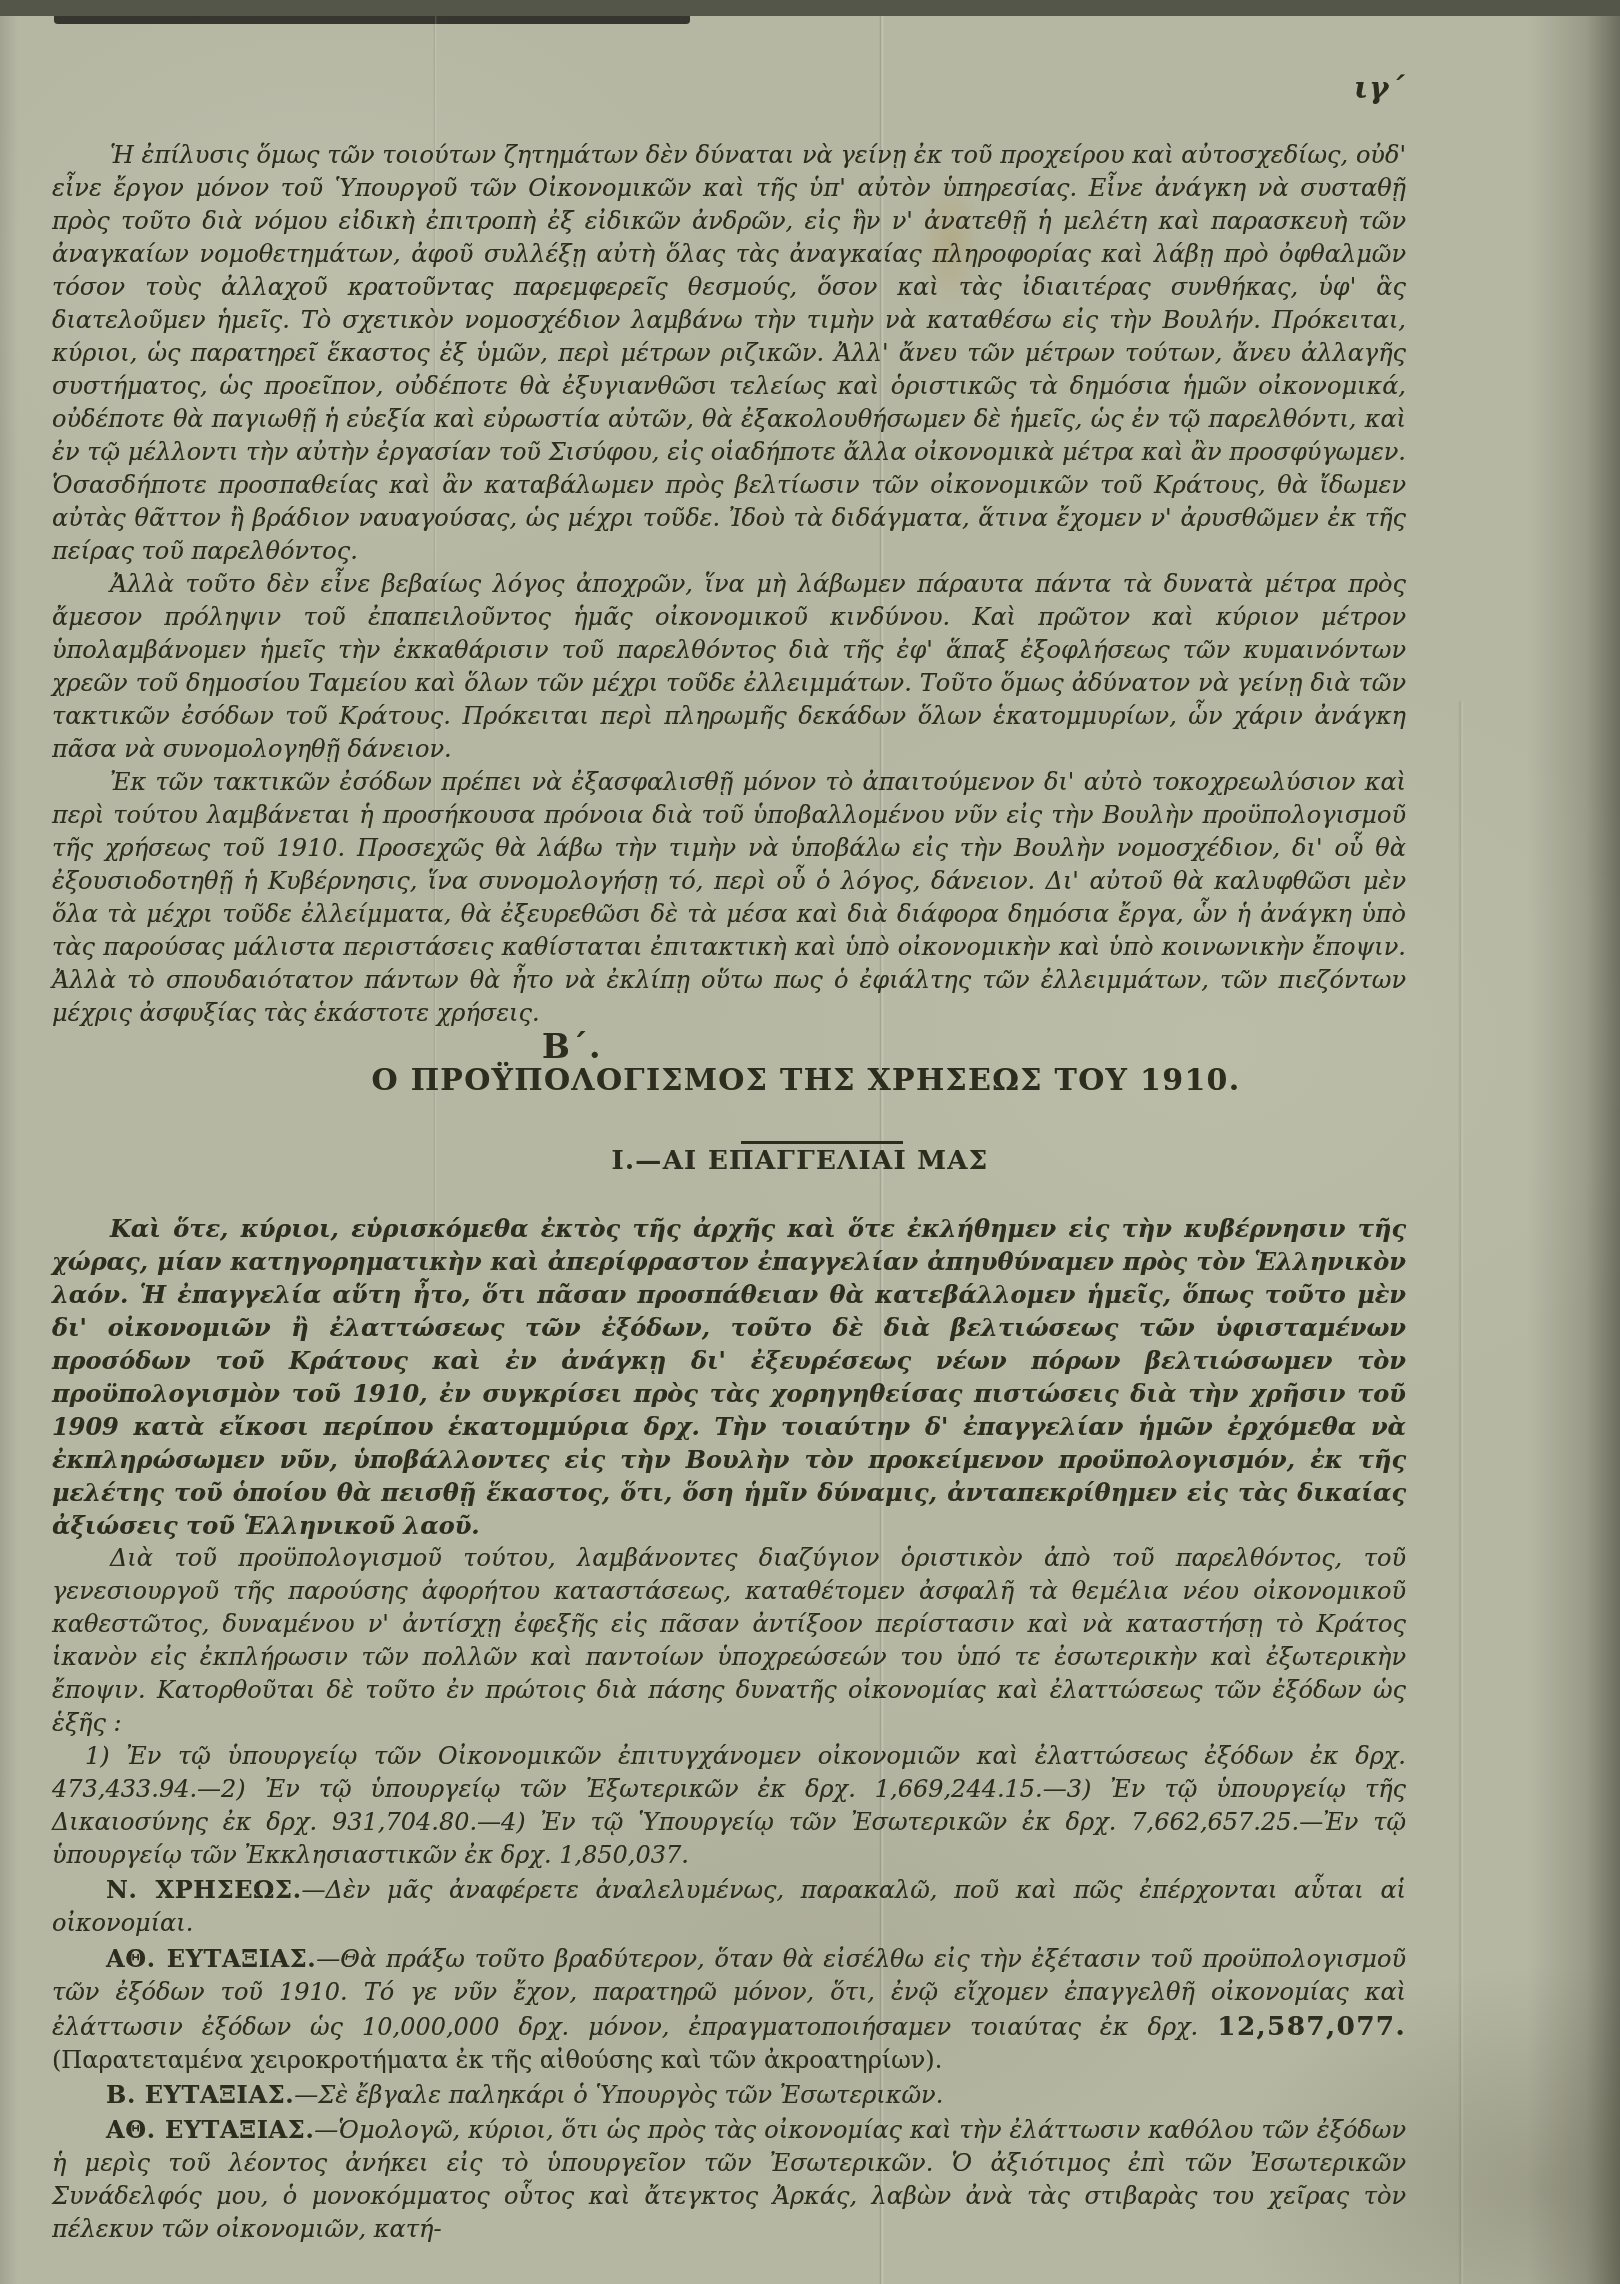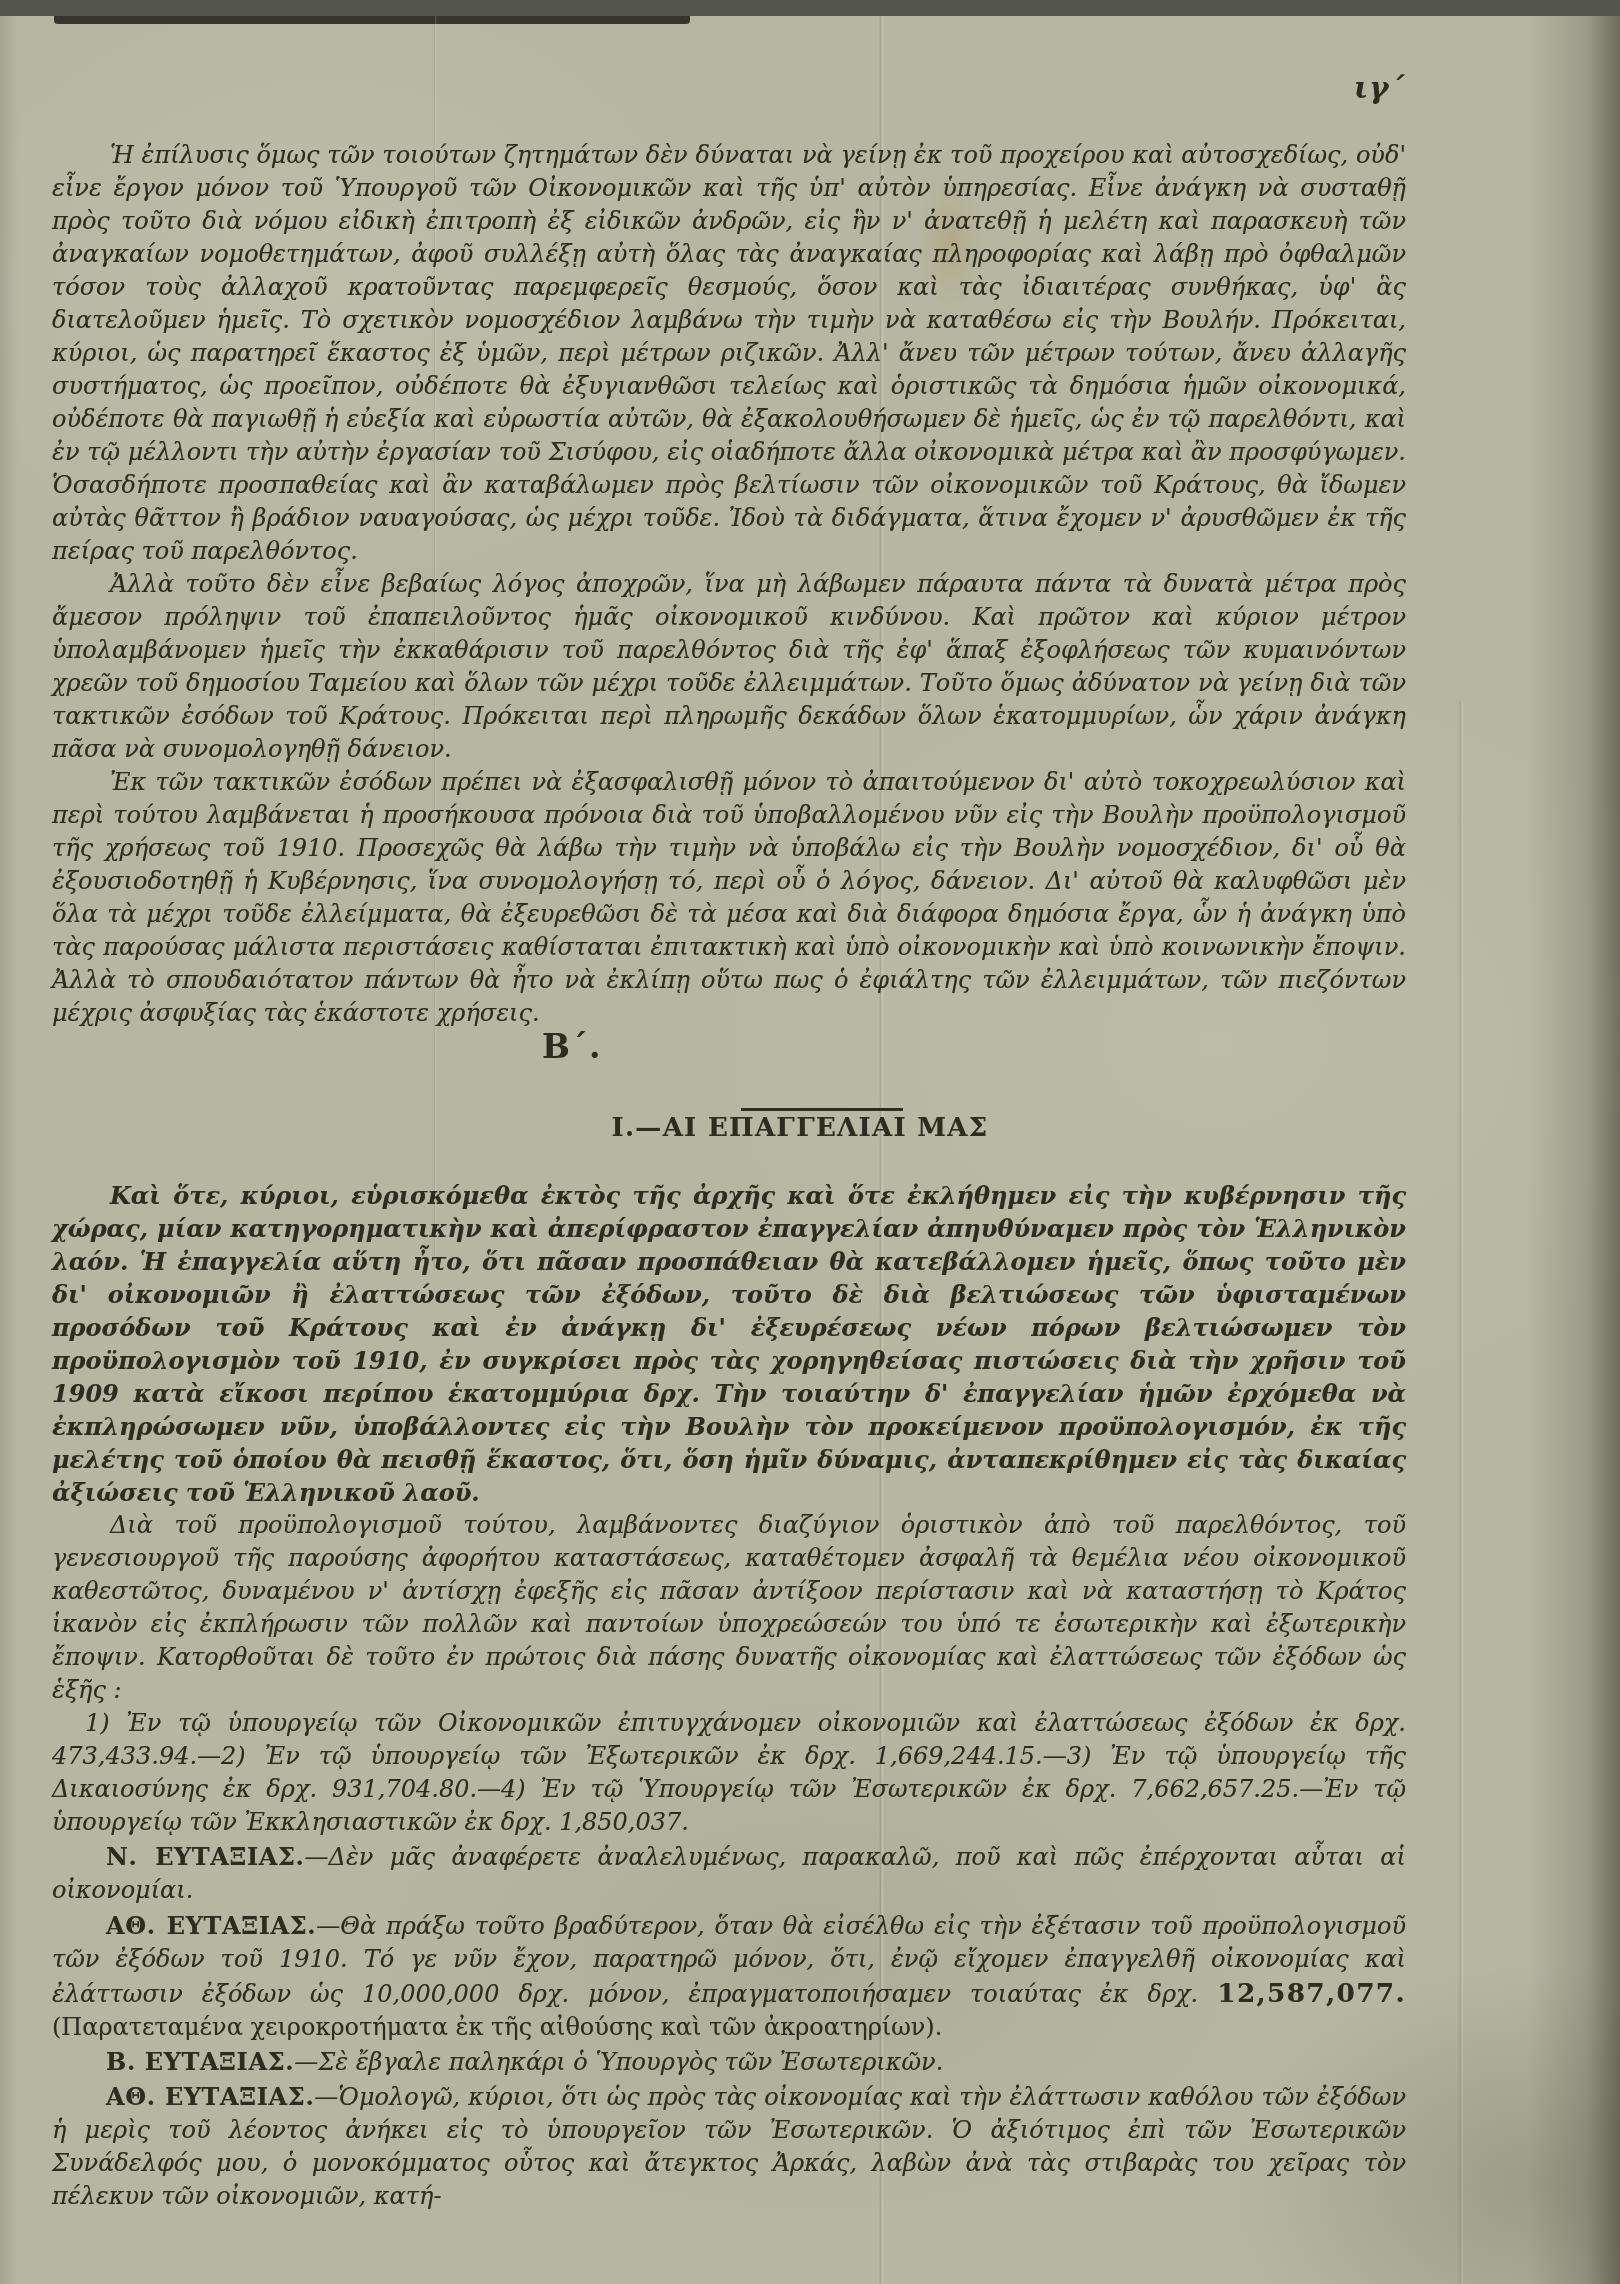--- a/index.html
+++ b/index.html
@@ -87,29 +87,30 @@
   <div class="pagenum">ιγ΄</div>
 
   <div class="textblock">
 
     <p class="body-par">Ἡ ἐπίλυσις ὅμως τῶν τοιούτων ζητημάτων δὲν δύναται νὰ γείνῃ ἐκ τοῦ προχείρου καὶ αὐτοσχεδίως, οὐδ' εἶνε ἔργον μόνον τοῦ Ὑπουργοῦ τῶν Οἰκονομικῶν καὶ τῆς ὑπ' αὐτὸν ὑπηρεσίας. Εἶνε ἀνάγκη νὰ συσταθῇ πρὸς τοῦτο διὰ νόμου εἰδικὴ ἐπιτροπὴ ἐξ εἰδικῶν ἀνδρῶν, εἰς ἣν ν' ἀνατεθῇ ἡ μελέτη καὶ παρασκευὴ τῶν ἀναγκαίων νομοθετημάτων, ἀφοῦ συλλέξῃ αὐτὴ ὅλας τὰς ἀναγκαίας πληροφορίας καὶ λάβῃ πρὸ ὀφθαλμῶν τόσον τοὺς ἀλλαχοῦ κρατοῦντας παρεμφερεῖς θεσμούς, ὅσον καὶ τὰς ἰδιαιτέρας συνθήκας, ὑφ' ἃς διατελοῦμεν ἡμεῖς. Τὸ σχετικὸν νομοσχέδιον λαμβάνω τὴν τιμὴν νὰ καταθέσω εἰς τὴν Βουλήν. Πρόκειται, κύριοι, ὡς παρατηρεῖ ἕκαστος ἐξ ὑμῶν, περὶ μέτρων ριζικῶν. Ἀλλ' ἄνευ τῶν μέτρων τούτων, ἄνευ ἀλλαγῆς συστήματος, ὡς προεῖπον, οὐδέποτε θὰ ἐξυγιανθῶσι τελείως καὶ ὁριστικῶς τὰ δημόσια ἡμῶν οἰκονομικά, οὐδέποτε θὰ παγιωθῇ ἡ εὐεξία καὶ εὐρωστία αὐτῶν, θὰ ἐξακολουθήσωμεν δὲ ἡμεῖς, ὡς ἐν τῷ παρελθόντι, καὶ ἐν τῷ μέλλοντι τὴν αὐτὴν ἐργασίαν τοῦ Σισύφου, εἰς οἱαδήποτε ἄλλα οἰκονομικὰ μέτρα καὶ ἂν προσφύγωμεν. Ὁσασδήποτε προσπαθείας καὶ ἂν καταβάλωμεν πρὸς βελτίωσιν τῶν οἰκονομικῶν τοῦ Κράτους, θὰ ἴδωμεν αὐτὰς θᾶττον ἢ βράδιον ναυαγούσας, ὡς μέχρι τοῦδε. Ἰδοὺ τὰ διδάγματα, ἅτινα ἔχομεν ν' ἀρυσθῶμεν ἐκ τῆς πείρας τοῦ παρελθόντος.</p>
     <p class="body-par">Ἀλλὰ τοῦτο δὲν εἶνε βεβαίως λόγος ἀποχρῶν, ἵνα μὴ λάβωμεν πάραυτα πάντα τὰ δυνατὰ μέτρα πρὸς ἄμεσον πρόληψιν τοῦ ἐπαπειλοῦντος ἡμᾶς οἰκονομικοῦ κινδύνου. Καὶ πρῶτον καὶ κύριον μέτρον ὑπολαμβάνομεν ἡμεῖς τὴν ἐκκαθάρισιν τοῦ παρελθόντος διὰ τῆς ἐφ' ἅπαξ ἐξοφλήσεως τῶν κυμαινόντων χρεῶν τοῦ δημοσίου Ταμείου καὶ ὅλων τῶν μέχρι τοῦδε ἐλλειμμάτων. Τοῦτο ὅμως ἀδύνατον νὰ γείνῃ διὰ τῶν τακτικῶν ἐσόδων τοῦ Κράτους. Πρόκειται περὶ πληρωμῆς δεκάδων ὅλων ἑκατομμυρίων, ὧν χάριν ἀνάγκη πᾶσα νὰ συνομολογηθῇ δάνειον.</p>
     <p class="body-par">Ἐκ τῶν τακτικῶν ἐσόδων πρέπει νὰ ἐξασφαλισθῇ μόνον τὸ ἀπαιτούμενον δι' αὐτὸ τοκοχρεωλύσιον καὶ περὶ τούτου λαμβάνεται ἡ προσήκουσα πρόνοια διὰ τοῦ ὑποβαλλομένου νῦν εἰς τὴν Βουλὴν προϋπολογισμοῦ τῆς χρήσεως τοῦ 1910. Προσεχῶς θὰ λάβω τὴν τιμὴν νὰ ὑποβάλω εἰς τὴν Βουλὴν νομοσχέδιον, δι' οὗ θὰ ἐξουσιοδοτηθῇ ἡ Κυβέρνησις, ἵνα συνομολογήσῃ τό, περὶ οὗ ὁ λόγος, δάνειον. Δι' αὐτοῦ θὰ καλυφθῶσι μὲν ὅλα τὰ μέχρι τοῦδε ἐλλείμματα, θὰ ἐξευρεθῶσι δὲ τὰ μέσα καὶ διὰ διάφορα δημόσια ἔργα, ὧν ἡ ἀνάγκη ὑπὸ τὰς παρούσας μάλιστα περιστάσεις καθίσταται ἐπιτακτικὴ καὶ ὑπὸ οἰκονομικὴν καὶ ὑπὸ κοινωνικὴν ἔποψιν. Ἀλλὰ τὸ σπουδαιότατον πάντων θὰ ἦτο νὰ ἐκλίπῃ οὕτω πως ὁ ἐφιάλτης τῶν ἐλλειμμάτων, τῶν πιεζόντων μέχρις ἀσφυξίας τὰς ἑκάστοτε χρήσεις.</p>
 
     <div class="heading-block">
       <p class="section-label">Β΄.</p>
+      <p class="section-title">Ο ΠΡΟΫΠΟΛΟΓΙΣΜΟΣ ΤΗΣ ΧΡΗΣΕΩΣ ΤΟΥ 1910.</p>
       <hr class="title-rule">
       <p class="section-subtitle">Ι.—ΑΙ ΕΠΑΓΓΕΛΙΑΙ ΜΑΣ</p>
     </div>
 
     <p class="body-par after-heading">Καὶ ὅτε, κύριοι, εὑρισκόμεθα ἐκτὸς τῆς ἀρχῆς καὶ ὅτε ἐκλήθημεν εἰς τὴν κυβέρνησιν τῆς χώρας, μίαν κατηγορηματικὴν καὶ ἀπερίφραστον ἐπαγγελίαν ἀπηυθύναμεν πρὸς τὸν Ἑλληνικὸν λαόν. Ἡ ἐπαγγελία αὕτη ἦτο, ὅτι πᾶσαν προσπάθειαν θὰ κατεβάλλομεν ἡμεῖς, ὅπως τοῦτο μὲν δι' οἰκονομιῶν ἢ ἐλαττώσεως τῶν ἐξόδων, τοῦτο δὲ διὰ βελτιώσεως τῶν ὑφισταμένων προσόδων τοῦ Κράτους καὶ ἐν ἀνάγκῃ δι' ἐξευρέσεως νέων πόρων βελτιώσωμεν τὸν προϋπολογισμὸν τοῦ 1910, ἐν συγκρίσει πρὸς τὰς χορηγηθείσας πιστώσεις διὰ τὴν χρῆσιν τοῦ 1909 κατὰ εἴκοσι περίπου ἑκατομμύρια δρχ. Τὴν τοιαύτην δ' ἐπαγγελίαν ἡμῶν ἐρχόμεθα νὰ ἐκπληρώσωμεν νῦν, ὑποβάλλοντες εἰς τὴν Βουλὴν τὸν προκείμενον προϋπολογισμόν, ἐκ τῆς μελέτης τοῦ ὁποίου θὰ πεισθῇ ἕκαστος, ὅτι, ὅση ἡμῖν δύναμις, ἀνταπεκρίθημεν εἰς τὰς δικαίας ἀξιώσεις τοῦ Ἑλληνικοῦ λαοῦ.</p>
     <p class="body-par">Διὰ τοῦ προϋπολογισμοῦ τούτου, λαμβάνοντες διαζύγιον ὁριστικὸν ἀπὸ τοῦ παρελθόντος, τοῦ γενεσιουργοῦ τῆς παρούσης ἀφορήτου καταστάσεως, καταθέτομεν ἀσφαλῆ τὰ θεμέλια νέου οἰκονομικοῦ καθεστῶτος, δυναμένου ν' ἀντίσχῃ ἐφεξῆς εἰς πᾶσαν ἀντίξοον περίστασιν καὶ νὰ καταστήσῃ τὸ Κράτος ἱκανὸν εἰς ἐκπλήρωσιν τῶν πολλῶν καὶ παντοίων ὑποχρεώσεών του ὑπό τε ἐσωτερικὴν καὶ ἐξωτερικὴν ἔποψιν. Κατορθοῦται δὲ τοῦτο ἐν πρώτοις διὰ πάσης δυνατῆς οἰκονομίας καὶ ἐλαττώσεως τῶν ἐξόδων ὡς ἑξῆς :</p>
     <p class="list-par">1) Ἐν τῷ ὑπουργείῳ τῶν Οἰκονομικῶν ἐπιτυγχάνομεν οἰκονομιῶν καὶ ἐλαττώσεως ἐξόδων ἐκ δρχ. 473,433.94.—2) Ἐν τῷ ὑπουργείῳ τῶν Ἐξωτερικῶν ἐκ δρχ. 1,669,244.15.—3) Ἐν τῷ ὑπουργείῳ τῆς Δικαιοσύνης ἐκ δρχ. 931,704.80.—4) Ἐν τῷ Ὑπουργείῳ τῶν Ἐσωτερικῶν ἐκ δρχ. 7,662,657.25.—Ἐν τῷ ὑπουργείῳ τῶν Ἐκκλησιαστικῶν ἐκ δρχ. 1,850,037.</p>
 
-    <p class="dialogue-par"><span class="speaker">Ν. ΕΥΤΑΞΙΑΣ.</span><span>—Δὲν μᾶς ἀναφέρετε ἀναλελυμένως, παρακαλῶ, ποῦ καὶ πῶς ἐπέρχονται αὗται αἱ οἰκονομίαι.</span></p>
+    <p class="dialogue-par"><span class="speaker">Ν. ΧΡΗΣΕΩΣ.</span><span>—Δὲν μᾶς ἀναφέρετε ἀναλελυμένως, παρακαλῶ, ποῦ καὶ πῶς ἐπέρχονται αὗται αἱ οἰκονομίαι.</span></p>
 
     <p class="dialogue-par"><span class="speaker">ΑΘ. ΕΥΤΑΞΙΑΣ.</span><span>—Θὰ πράξω τοῦτο βραδύτερον, ὅταν θὰ εἰσέλθω εἰς τὴν ἐξέτασιν τοῦ προϋπολογισμοῦ τῶν ἐξόδων τοῦ 1910. Τό γε νῦν ἔχον, παρατηρῶ μόνον, ὅτι, ἐνῷ εἴχομεν ἐπαγγελθῆ οἰκονομίας καὶ ἐλάττωσιν ἐξόδων ὡς 10,000,000 δρχ. μόνον, ἐπραγματοποιήσαμεν τοιαύτας ἐκ δρχ. </span><span class="bold-amount">12,587,077.</span><span class="aside"> (Παρατεταμένα χειροκροτήματα ἐκ τῆς αἰθούσης καὶ τῶν ἀκροατηρίων).</span></p>
 
     <p class="dialogue-par"><span class="speaker">Β. ΕΥΤΑΞΙΑΣ.</span><span>—Σὲ ἔβγαλε παληκάρι ὁ Ὑπουργὸς τῶν Ἐσωτερικῶν.</span></p>
 
     <p class="dialogue-par"><span class="speaker">ΑΘ. ΕΥΤΑΞΙΑΣ.</span><span>—Ὁμολογῶ, κύριοι, ὅτι ὡς πρὸς τὰς οἰκονομίας καὶ τὴν ἐλάττωσιν καθόλου τῶν ἐξόδων ἡ μερὶς τοῦ λέοντος ἀνήκει εἰς τὸ ὑπουργεῖον τῶν Ἐσωτερικῶν. Ὁ ἀξιότιμος ἐπὶ τῶν Ἐσωτερικῶν Συνάδελφός μου, ὁ μονοκόμματος οὗτος καὶ ἄτεγκτος Ἀρκάς, λαβὼν ἀνὰ τὰς στιβαρὰς του χεῖρας τὸν πέλεκυν τῶν οἰκονομιῶν, κατή-</span></p>
 
   </div>
 </div>
 

